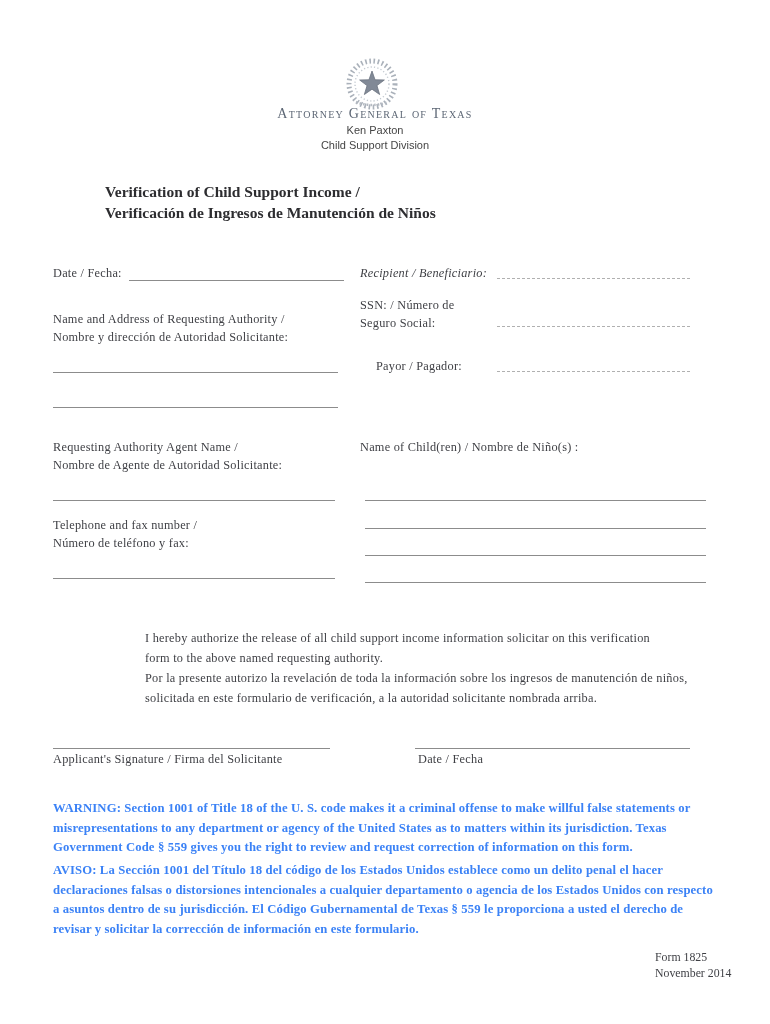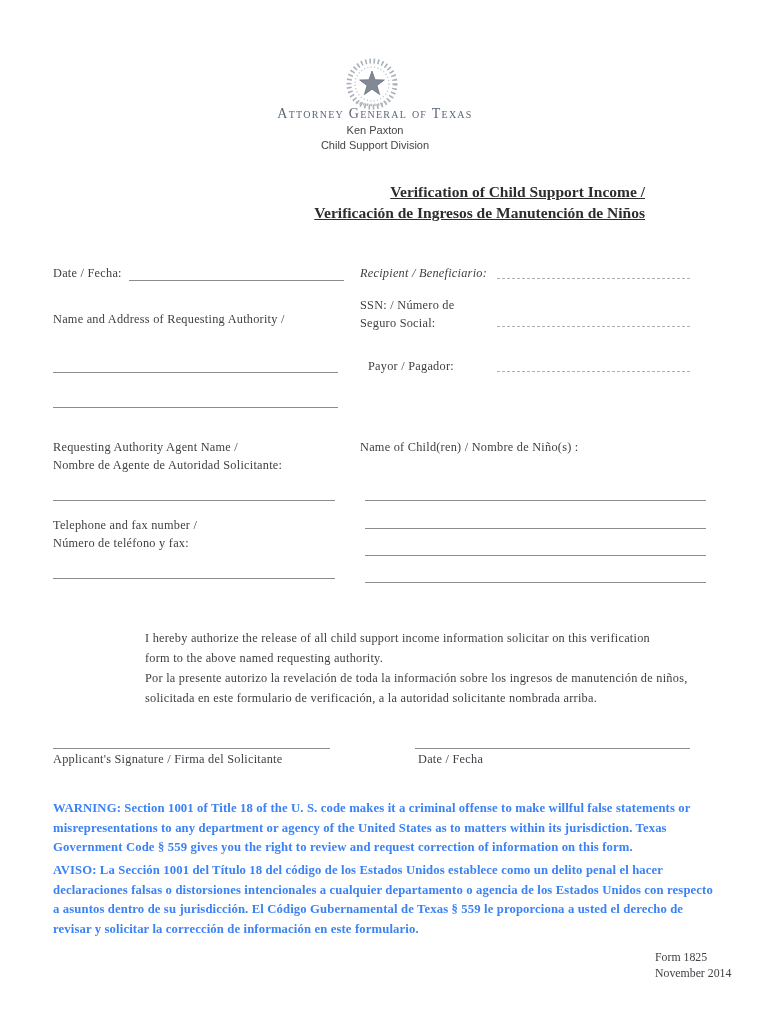--- a/index.html
+++ b/index.html
@@ -43,26 +43,25 @@
   .hdr-sans {
     position: absolute; left: 210px; width: 330px;
     text-align: center;
     font-family: "Liberation Sans", sans-serif;
     font-size: 11px;
     color: #454545;
     white-space: nowrap;
   }
   .title-block {
     position: absolute; left: 105px; top: 180px; width: 540px;
-    text-align: right;
+    text-align: left;
     font-weight: bold;
     font-size: 15.5px;
     color: #2d2d30;
     line-height: 21px;
-    text-decoration: underline;
   }
   .auth-block {
     position: absolute; left: 145px; top: 627px; width: 560px;
     font-size: 12.3px;
     line-height: 20px;
     letter-spacing: 0.02em;
   }
   .sig-lbl {
     position: absolute;
     font-size: 12.3px;
@@ -112,22 +111,23 @@
   <div class="line" style="left:129px; width:215px; top:279px;"></div>
 
   <div class="lbl" style="left:360px; top:265px;font-style:italic;">Recipient / Beneficiario:</div>
   <div class="dashline" style="left:497px; width:193px; top:277px;"></div>
 
   <div class="lbl" style="left:360px; top:297px;">SSN: / Número de</div>
   <div class="lbl" style="left:360px; top:315px;">Seguro Social:</div>
   <div class="dashline" style="left:497px; width:193px; top:325px;"></div>
 
   <div class="lbl" style="left:53px; top:311px;">Name and Address of Requesting Authority /</div>
+  <div class="lbl" style="left:53px; top:329px;">Nombre y dirección de Autoridad Solicitante:</div>
 
-  <div class="lbl" style="left:368px; top:358px;font-family:Liberation Serif, serif;">Payor / Pagador:</div>
+  <div class="lbl" style="left:376px; top:358px;font-family:Liberation Serif, serif;">Payor / Pagador:</div>
   <div class="dashline" style="left:497px; width:193px; top:370px;"></div>
 
   <div class="line" style="left:53px; width:285px; top:371px;"></div>
   <div class="line" style="left:53px; width:285px; top:406px;"></div>
 
   <div class="lbl" style="left:53px; top:439px;">Requesting Authority Agent Name /</div>
   <div class="lbl" style="left:53px; top:457px;">Nombre de Agente de Autoridad Solicitante:</div>
 
   <div class="lbl" style="left:360px; top:439px;">Name of Child(ren) / Nombre de Niño(s) :</div>
 

